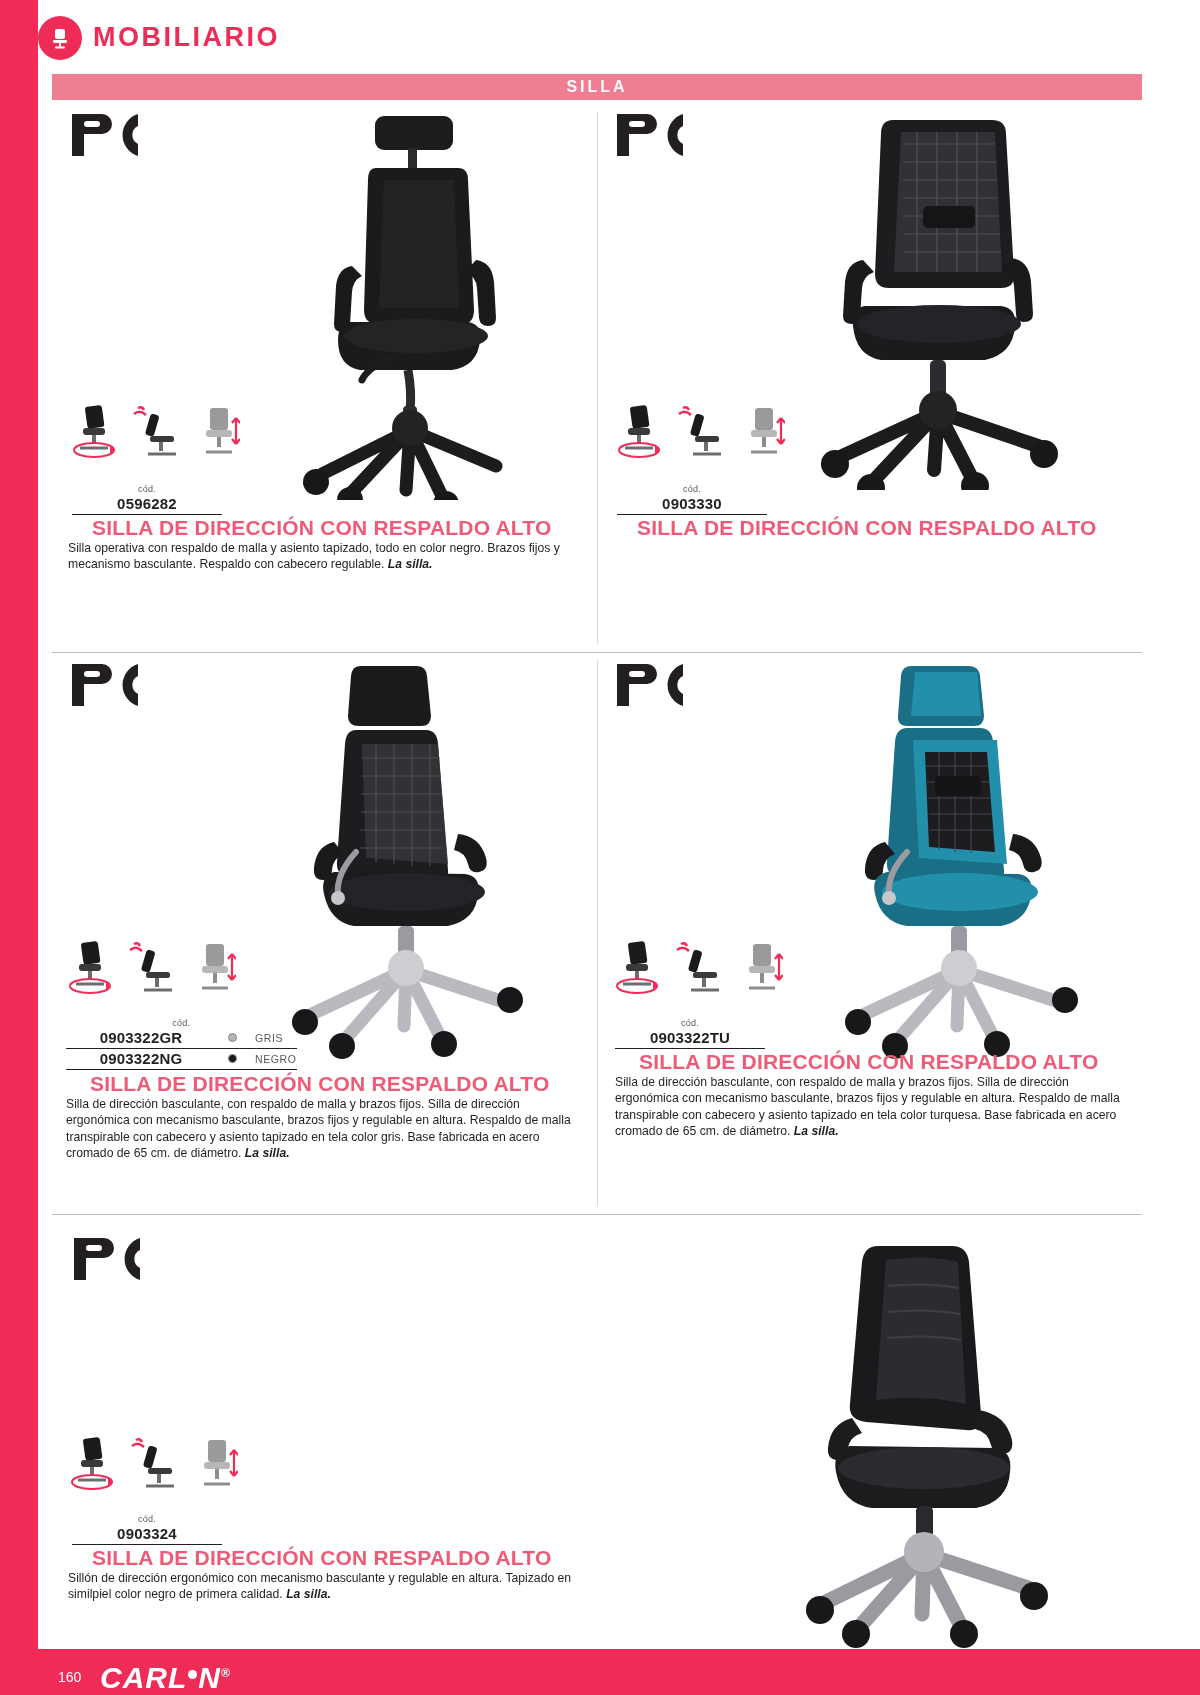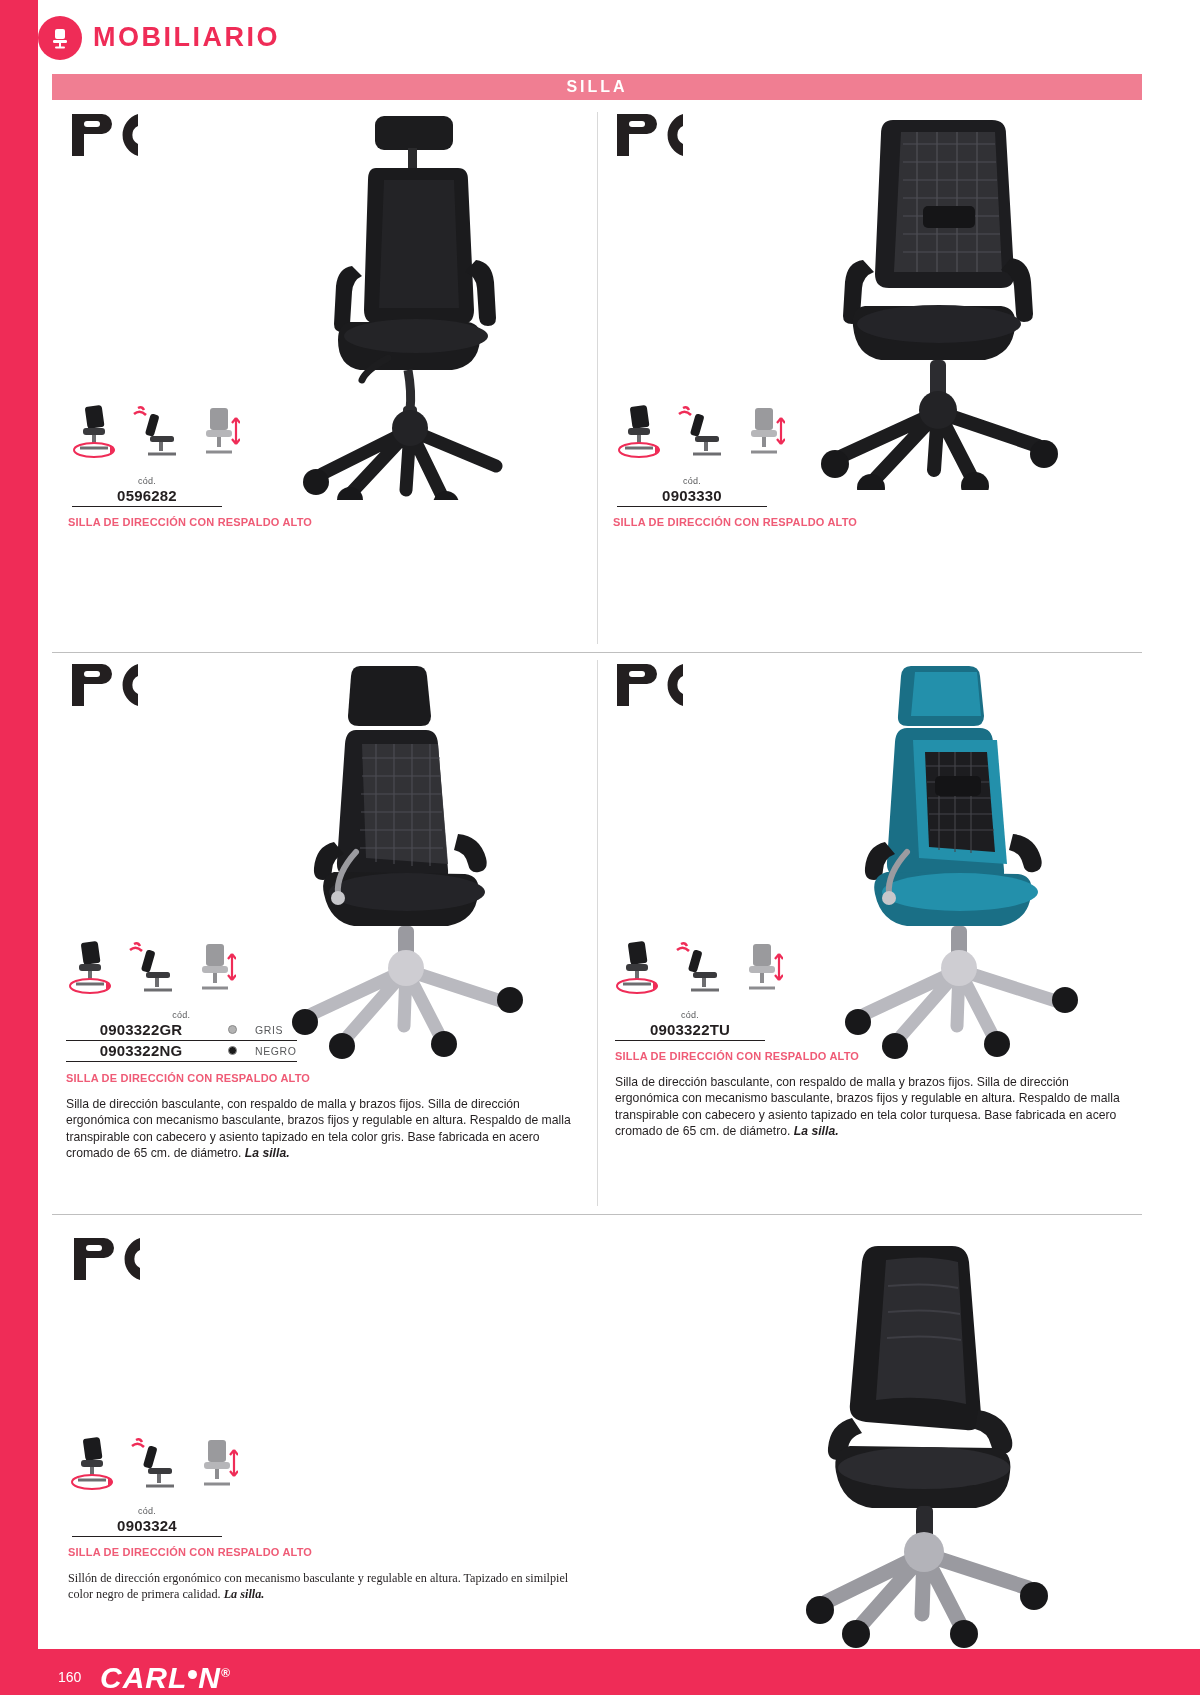--- a/index.html
+++ b/index.html
@@ -69,40 +69,42 @@
   .photo { position:absolute; }
 
   
   .icons { position:absolute; display:flex; align-items:flex-end; gap:14px; }
 
   
   .cod-wrap { position:absolute; }
   .cod-label {
     font-size:9px; color:#58595b; text-align:center; letter-spacing:.3px;
     line-height:10px;
+    margin-top:8px;
   }
   .cod-row {
     display:flex; align-items:center;
     border-bottom:1.4px solid #231f20;
     padding:1px 0 2px 0;
   }
   .cod-code {
     font-size:15px; font-weight:bold; color:#231f20; letter-spacing:.2px;
     min-width:150px; text-align:center;
   }
   .cod-color {
     font-size:10.5px; color:#58595b; letter-spacing:.6px;
     display:flex; align-items:center; gap:18px; padding-left:12px;
   }
   .swatch { width:9px; height:9px; border-radius:50%; display:inline-block; border:1px solid #8a8a8a;}
 
   
   .prod-title {
-    position:absolute; font-size:11px; font-weight:bold; color:#ef5b76;
+    position:absolute; font-size:21px; font-weight:bold; color:#ef5b76;
     letter-spacing:.2px;
+    margin-left:24px;
   }
   .prod-desc {
     position:absolute; font-size:12.2px; line-height:16.4px; color:#231f20;
   }
   .prod-desc b { font-weight:bold; font-style:italic; }
 
   
   .footer {
     position:absolute; left:0; bottom:0; width:1200px; height:46px;
     background:#ef2c57;
@@ -215,20 +217,23 @@
     </div>
 
     <div class="cod-wrap" style="left:20px; top:372px;">
       <div class="cod-label">cód.</div>
       <div class="cod-row">
         <span class="cod-code">0596282</span>
       </div>
     </div>
 
     <div class="prod-title" style="left:16px; top:412px; width:510px;">SILLA DE DIRECCIÓN CON RESPALDO ALTO</div>
+    <div class="prod-desc" style="left:16px; top:436px; width:492px;">
+      <span>Silla operativa con respaldo de malla y asiento tapizado, todo en color  negro. Brazos fijos y mecanismo basculante. Respaldo con cabecero regulable. </span><b>La silla.</b>
+    </div>
   </div>
 
   <div class="cell cell-1">
     <div class="brand-logo" style="left:18px; top:8px;">
       <svg width="70" height="46" viewBox="0 0 70 46">
         <path d="M2 2 h30 a10 10 0 0 1 0 20 h-18 v22 h-12 z" fill="#231f20"></path>
         <path d="M68 2 a22 22 0 0 0 0 42 v-12 a10 10 0 0 1 0 -18 z" fill="#231f20"></path>
         <rect x="14" y="9" width="16" height="6" rx="3" fill="#ffffff"></rect>
       </svg>
     </div>
@@ -537,21 +542,21 @@
     </div>
 
     <div class="cod-wrap" style="left:20px; top:292px;">
       <div class="cod-label">cód.</div>
       <div class="cod-row">
         <span class="cod-code">0903324</span>
       </div>
     </div>
 
     <div class="prod-title" style="left:16px; top:332px; width:520px;">SILLA DE DIRECCIÓN CON RESPALDO ALTO</div>
-    <div class="prod-desc" style="left:16px; top:356px; width:520px;font-family:Liberation Serif, serif;">
+    <div class="prod-desc" style="left:16px; top:356px; width:520px;">
       <span>Sillón de dirección ergonómico con mecanismo basculante y regulable en altura. Tapizado en similpiel color negro de primera calidad. </span><b>La silla.</b>
     </div>
   </div>
 
 </div>
 
 <div class="footer">
   <span class="page-num">160</span>
   <span class="carlin">
     <span>CARL</span><span class="dot"></span><span>N</span><span class="reg">®</span>

